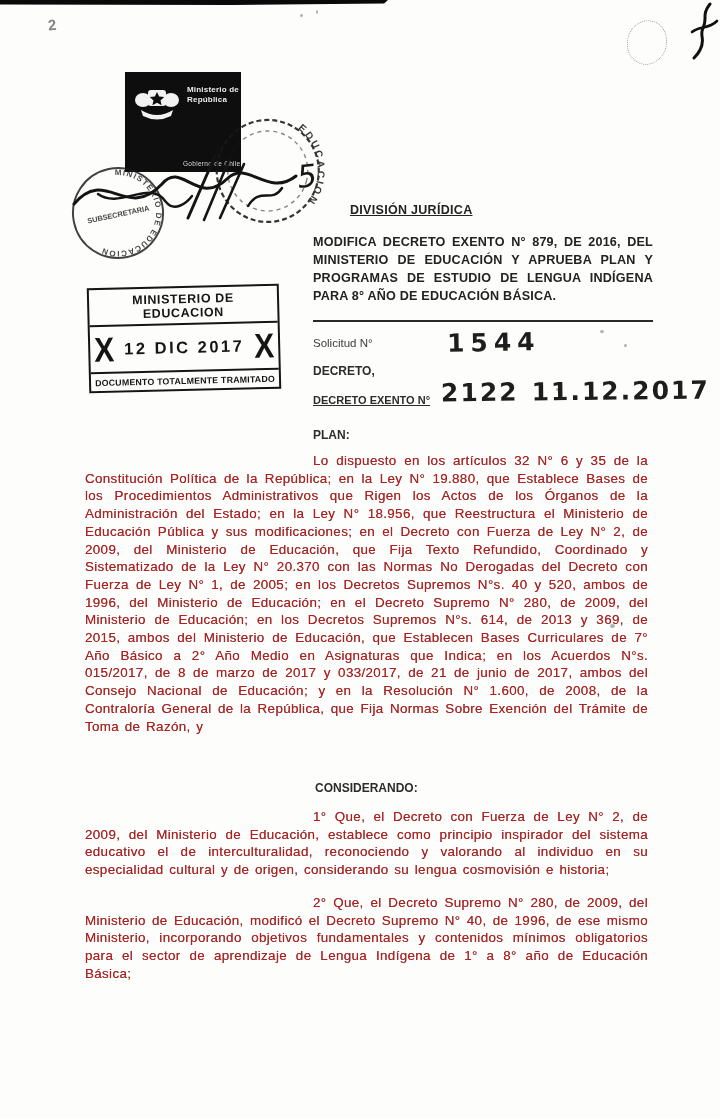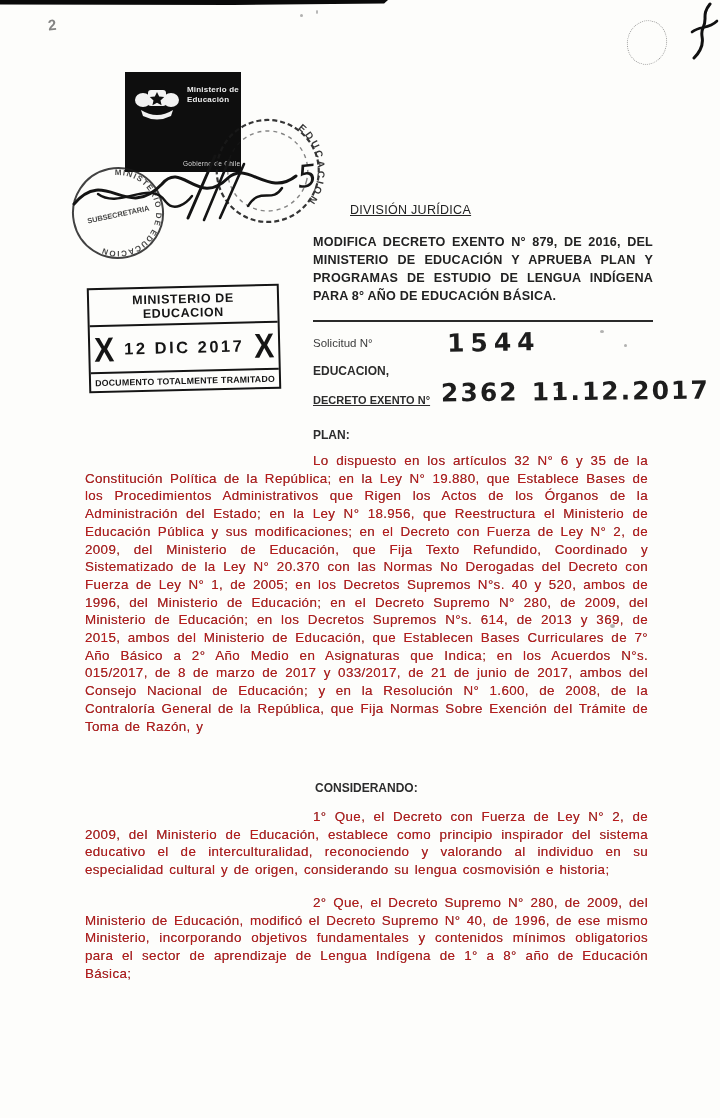--- a/index.html
+++ b/index.html
@@ -41,21 +41,21 @@
     border:2.6px solid #151515;color:#151515;text-align:center;background:transparent;}
   .ds-top{border-bottom:2.6px solid #151515;font-weight:bold;font-size:12.5px;
     letter-spacing:.6px;padding:4px 1px 3px;}
   .ds-mid{display:flex;align-items:center;justify-content:space-between;height:45px;padding:0 4px;}
   .ds-x{font-size:30px;font-weight:bold;line-height:1;transform:scaleY(1.15);}
   .ds-date{font-size:16.5px;font-weight:bold;letter-spacing:2.5px;white-space:nowrap;}
   .ds-bottom{border-top:2.6px solid #151515;font-weight:bold;font-size:8.8px;
     letter-spacing:.2px;padding:3.5px 1px;}
 
   
-  .division{position:absolute;left:313px;top:203px;font-size:12.5px;font-weight:normal;
+  .division{position:absolute;left:313px;top:203px;font-size:12.5px;font-weight:bold;
     color:#222;text-decoration:underline;letter-spacing:.3px;padding-left:37px;}
   .title{position:absolute;left:313px;top:233px;width:340px;font-size:12.6px;font-weight:bold;
     color:#222;line-height:18px;text-align:justify;border-bottom:2.2px solid #2a2a2a;
     padding-bottom:15px;letter-spacing:.2px;}
 
   .meta-label{position:absolute;font-size:11.5px;color:#3c3c3c;}
   .solicitud{left:313px;top:337px;}
   .santiago{left:313px;top:364px;font-weight:bold;color:#2c2c2c;font-size:12px;}
   .decreto{left:313px;top:394px;font-weight:bold;color:#2c2c2c;font-size:11px;text-decoration:underline;}
   .stamp-number{position:absolute;font-family:"DejaVu Sans",sans-serif;font-weight:bold;
@@ -96,21 +96,21 @@
   <div class="logo">
     <svg class="emblem" viewBox="0 0 48 44">
       <ellipse cx="10" cy="20" rx="8" ry="7" fill="#f2f2f2"></ellipse>
       <ellipse cx="38" cy="20" rx="8" ry="7" fill="#f2f2f2"></ellipse>
       <rect x="15" y="10" width="18" height="16" rx="3" fill="#f2f2f2"></rect>
       <path d="M24 12 l2.2 4.6 5 .5 -3.7 3.3 1.1 4.9 -4.6-2.6 -4.6 2.6 1.1-4.9 -3.7-3.3 5-.5z" fill="#0e0e0e"></path>
       <path d="M8 30 Q24 40 40 30 L38 36 Q24 43 10 36 Z" fill="#f2f2f2"></path>
     </svg>
     <div class="logo-text">
       <div>Ministerio de</div>
-      <div>Educación</div>
+      <div>República</div>
     </div>
     <div class="logo-footer">Gobierno de Chile</div>
   </div>
 
   <svg class="stampA" viewBox="0 0 120 132">
     <defs>
       <path id="arcA" d="M60,15 A50,52 0 0 1 60,119"></path>
     </defs>
     <circle cx="60" cy="67" r="51" fill="none" stroke="#1a1a1a" stroke-width="2.2" stroke-dasharray="5,3"></circle>
     <circle cx="60" cy="67" r="40" fill="none" stroke="#1a1a1a" stroke-width="1.4" stroke-dasharray="4,4" opacity=".6"></circle>
@@ -148,24 +148,24 @@
       <span class="ds-x">X</span>
     </div>
     <div class="ds-bottom">DOCUMENTO TOTALMENTE TRAMITADO</div>
   </div>
 
   <div class="division">DIVISIÓN JURÍDICA</div>
   <div class="title">MODIFICA DECRETO EXENTO N° 879, DE 2016, DEL MINISTERIO DE EDUCACIÓN Y APRUEBA PLAN Y PROGRAMAS DE ESTUDIO DE LENGUA INDÍGENA PARA 8° AÑO DE EDUCACIÓN BÁSICA.</div>
 
   <div class="meta-label solicitud">Solicitud N°</div>
   <div class="stamp-number n1544">1544</div>
-  <div class="meta-label santiago">EDUCACION,</div>
+  <div class="meta-label santiago">DECRETO,</div>
   <div class="meta-label decreto">DECRETO EXENTO N°</div>
   <div class="stamp-number n1481">
-    <span>2362</span><span class="gap"></span><span>11.12.2017</span>
+    <span>2122</span><span class="gap"></span><span>11.12.2017</span>
   </div>
 
   <div class="visto-label">PLAN:</div>
   <p class="body visto-body">Lo dispuesto en los artículos 32 N° 6 y 35 de la Constitución Política de la República; en la Ley N° 19.880, que Establece Bases de los Procedimientos Administrativos que Rigen los Actos de los Órganos de la Administración del Estado; en la Ley N° 18.956, que Reestructura el Ministerio de Educación Pública y sus modificaciones; en el Decreto con Fuerza de Ley N° 2, de 2009, del Ministerio de Educación, que Fija Texto Refundido, Coordinado y Sistematizado de la Ley N° 20.370 con las Normas No Derogadas del Decreto con Fuerza de Ley N° 1, de 2005; en los Decretos Supremos N°s. 40 y 520, ambos de 1996, del Ministerio de Educación; en el Decreto Supremo N° 280, de 2009, del Ministerio de Educación; en los Decretos Supremos N°s. 614, de 2013 y 369, de 2015, ambos del Ministerio de Educación, que Establecen Bases Curriculares de 7° Año Básico a 2° Año Medio en Asignaturas que Indica; en los Acuerdos N°s. 015/2017, de 8 de marzo de 2017 y 033/2017, de 21 de junio de 2017, ambos del Consejo Nacional de Educación; y en la Resolución N° 1.600, de 2008, de la Contraloría General de la República, que Fija Normas Sobre Exención del Trámite de Toma de Razón, y</p>
 
   <div class="considerando-label">CONSIDERANDO:</div>
   <p class="body para1">1° Que, el Decreto con Fuerza de Ley N° 2, de 2009, del Ministerio de Educación, establece como principio inspirador del sistema educativo el de interculturalidad, reconociendo y valorando al individuo en su especialidad cultural y de origen, considerando su lengua cosmovisión e historia;</p>
   <p class="body para2">2° Que, el Decreto Supremo N° 280, de 2009, del Ministerio de Educación, modificó el Decreto Supremo N° 40, de 1996, de ese mismo Ministerio, incorporando objetivos fundamentales y contenidos mínimos obligatorios para el sector de aprendizaje de Lengua Indígena de 1° a 8° año de Educación Básica;</p>
 
 </div>

